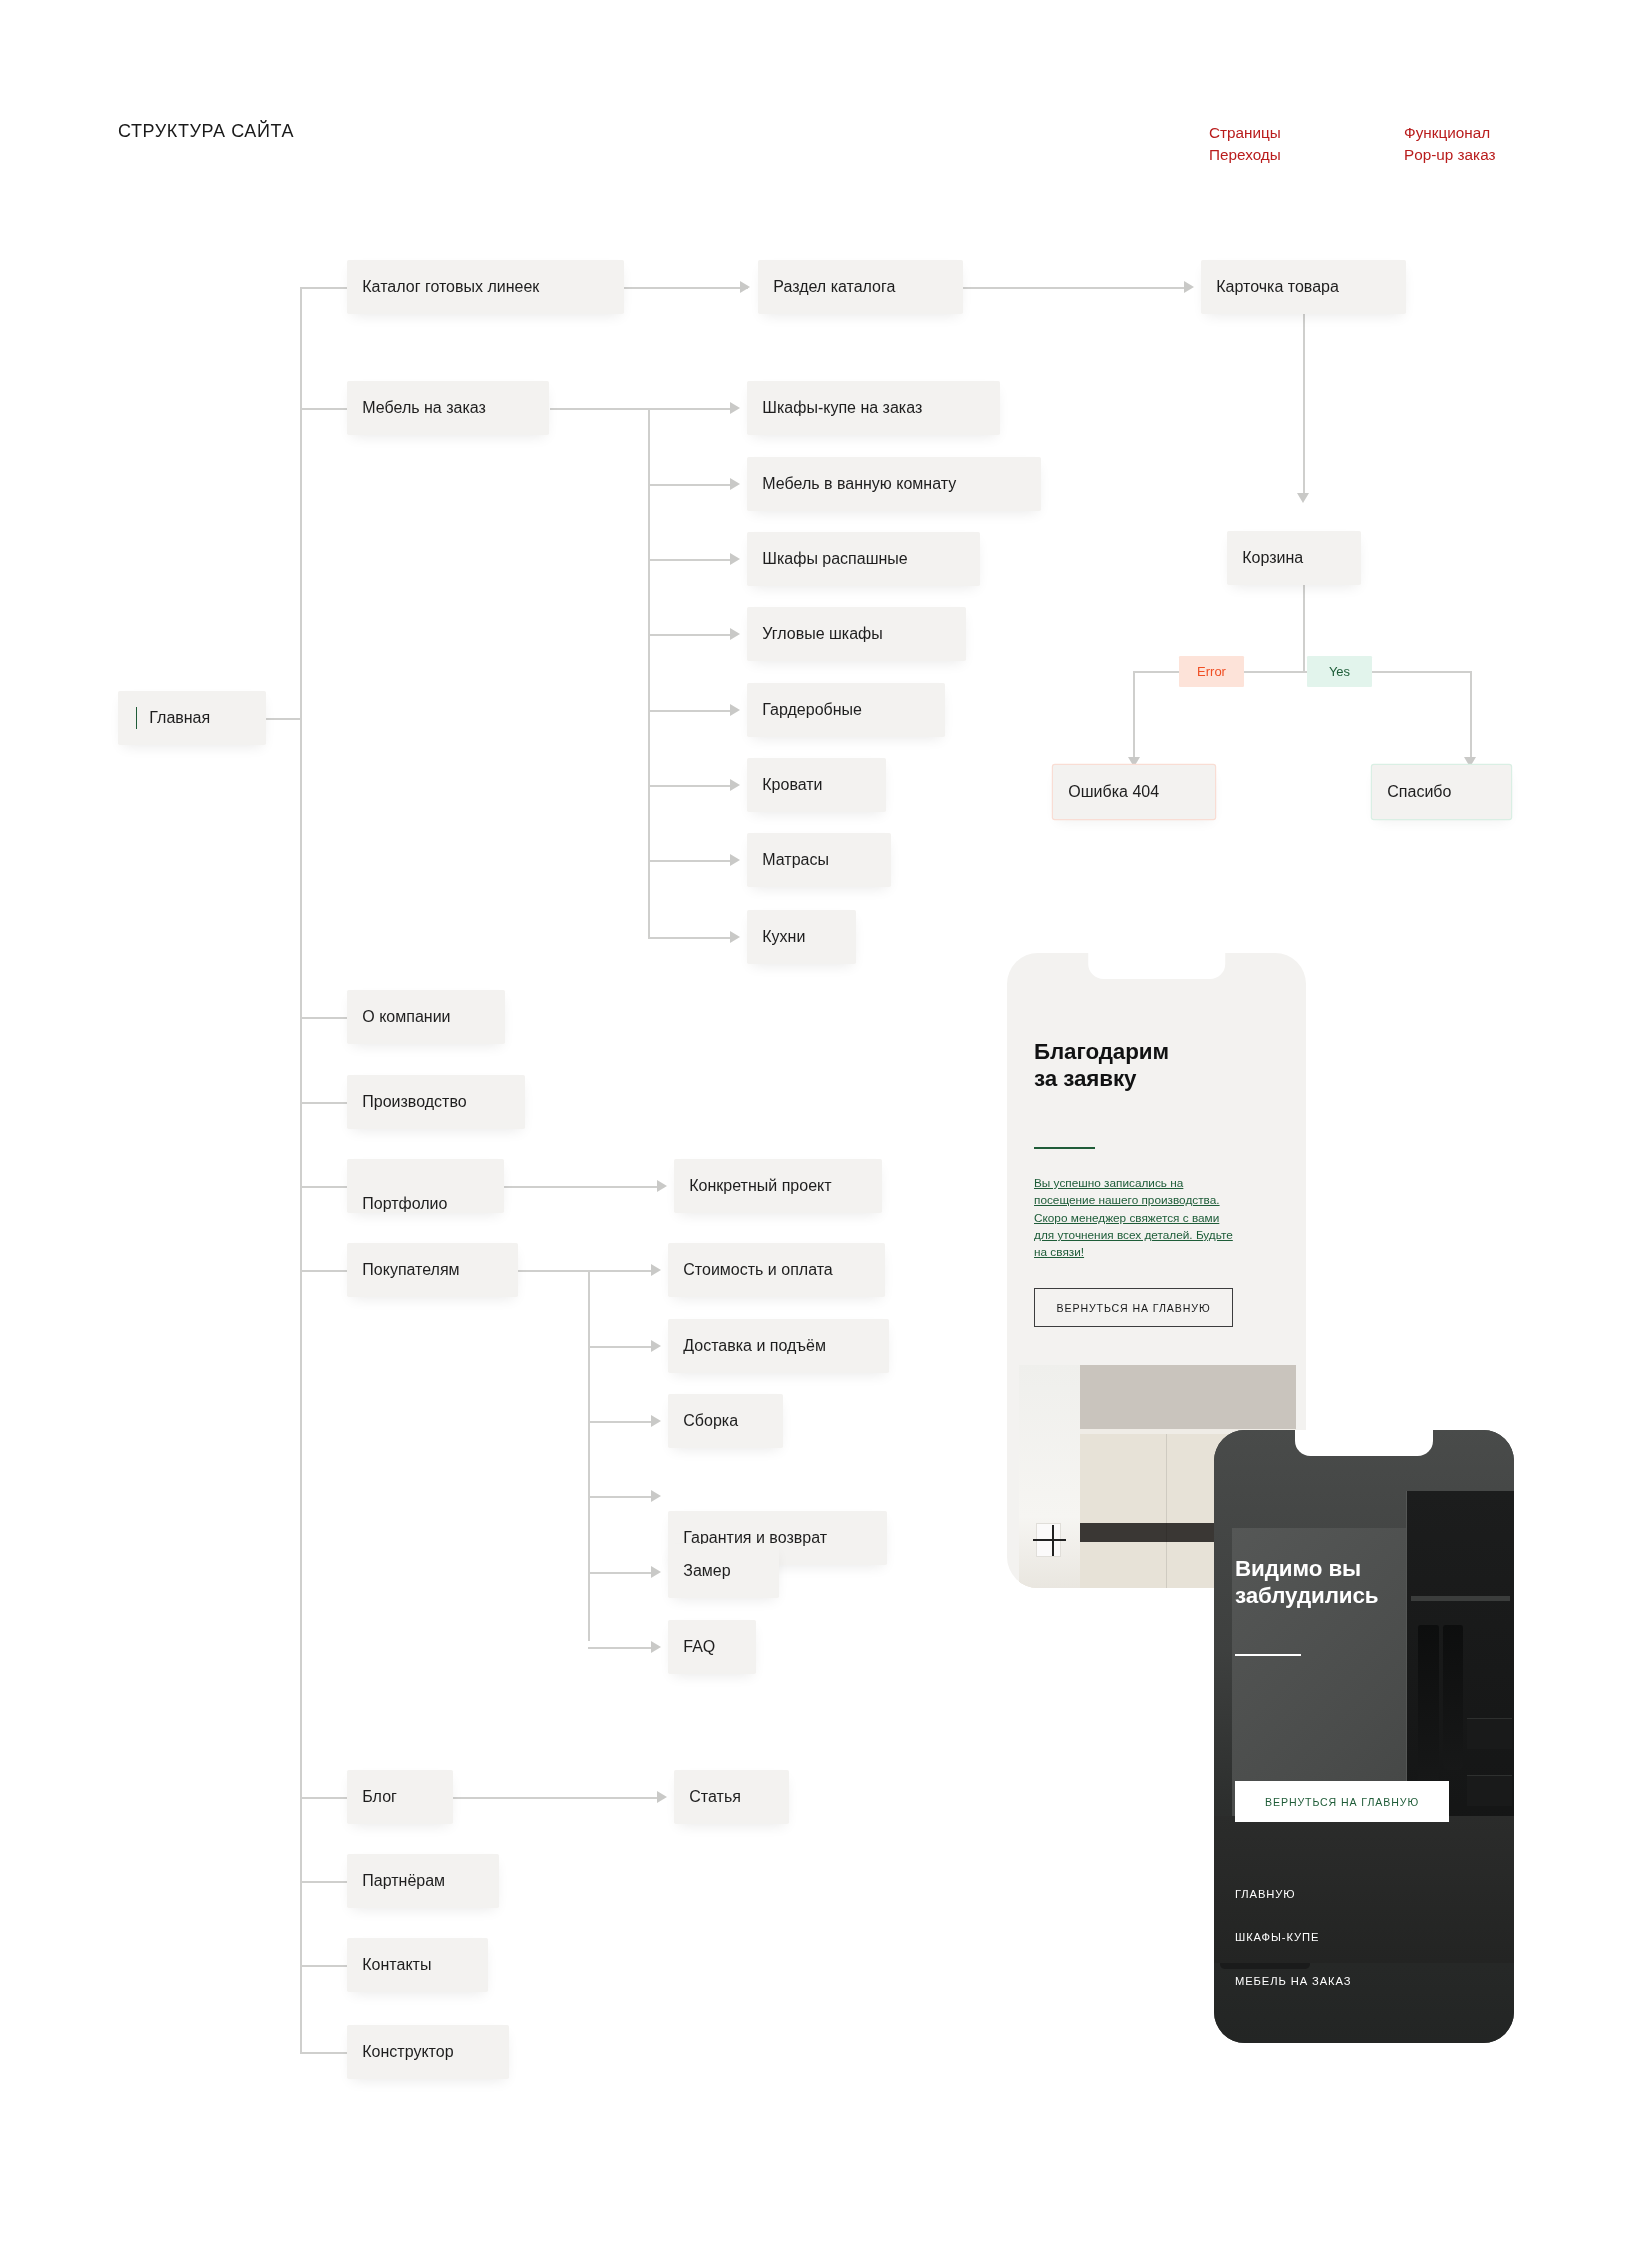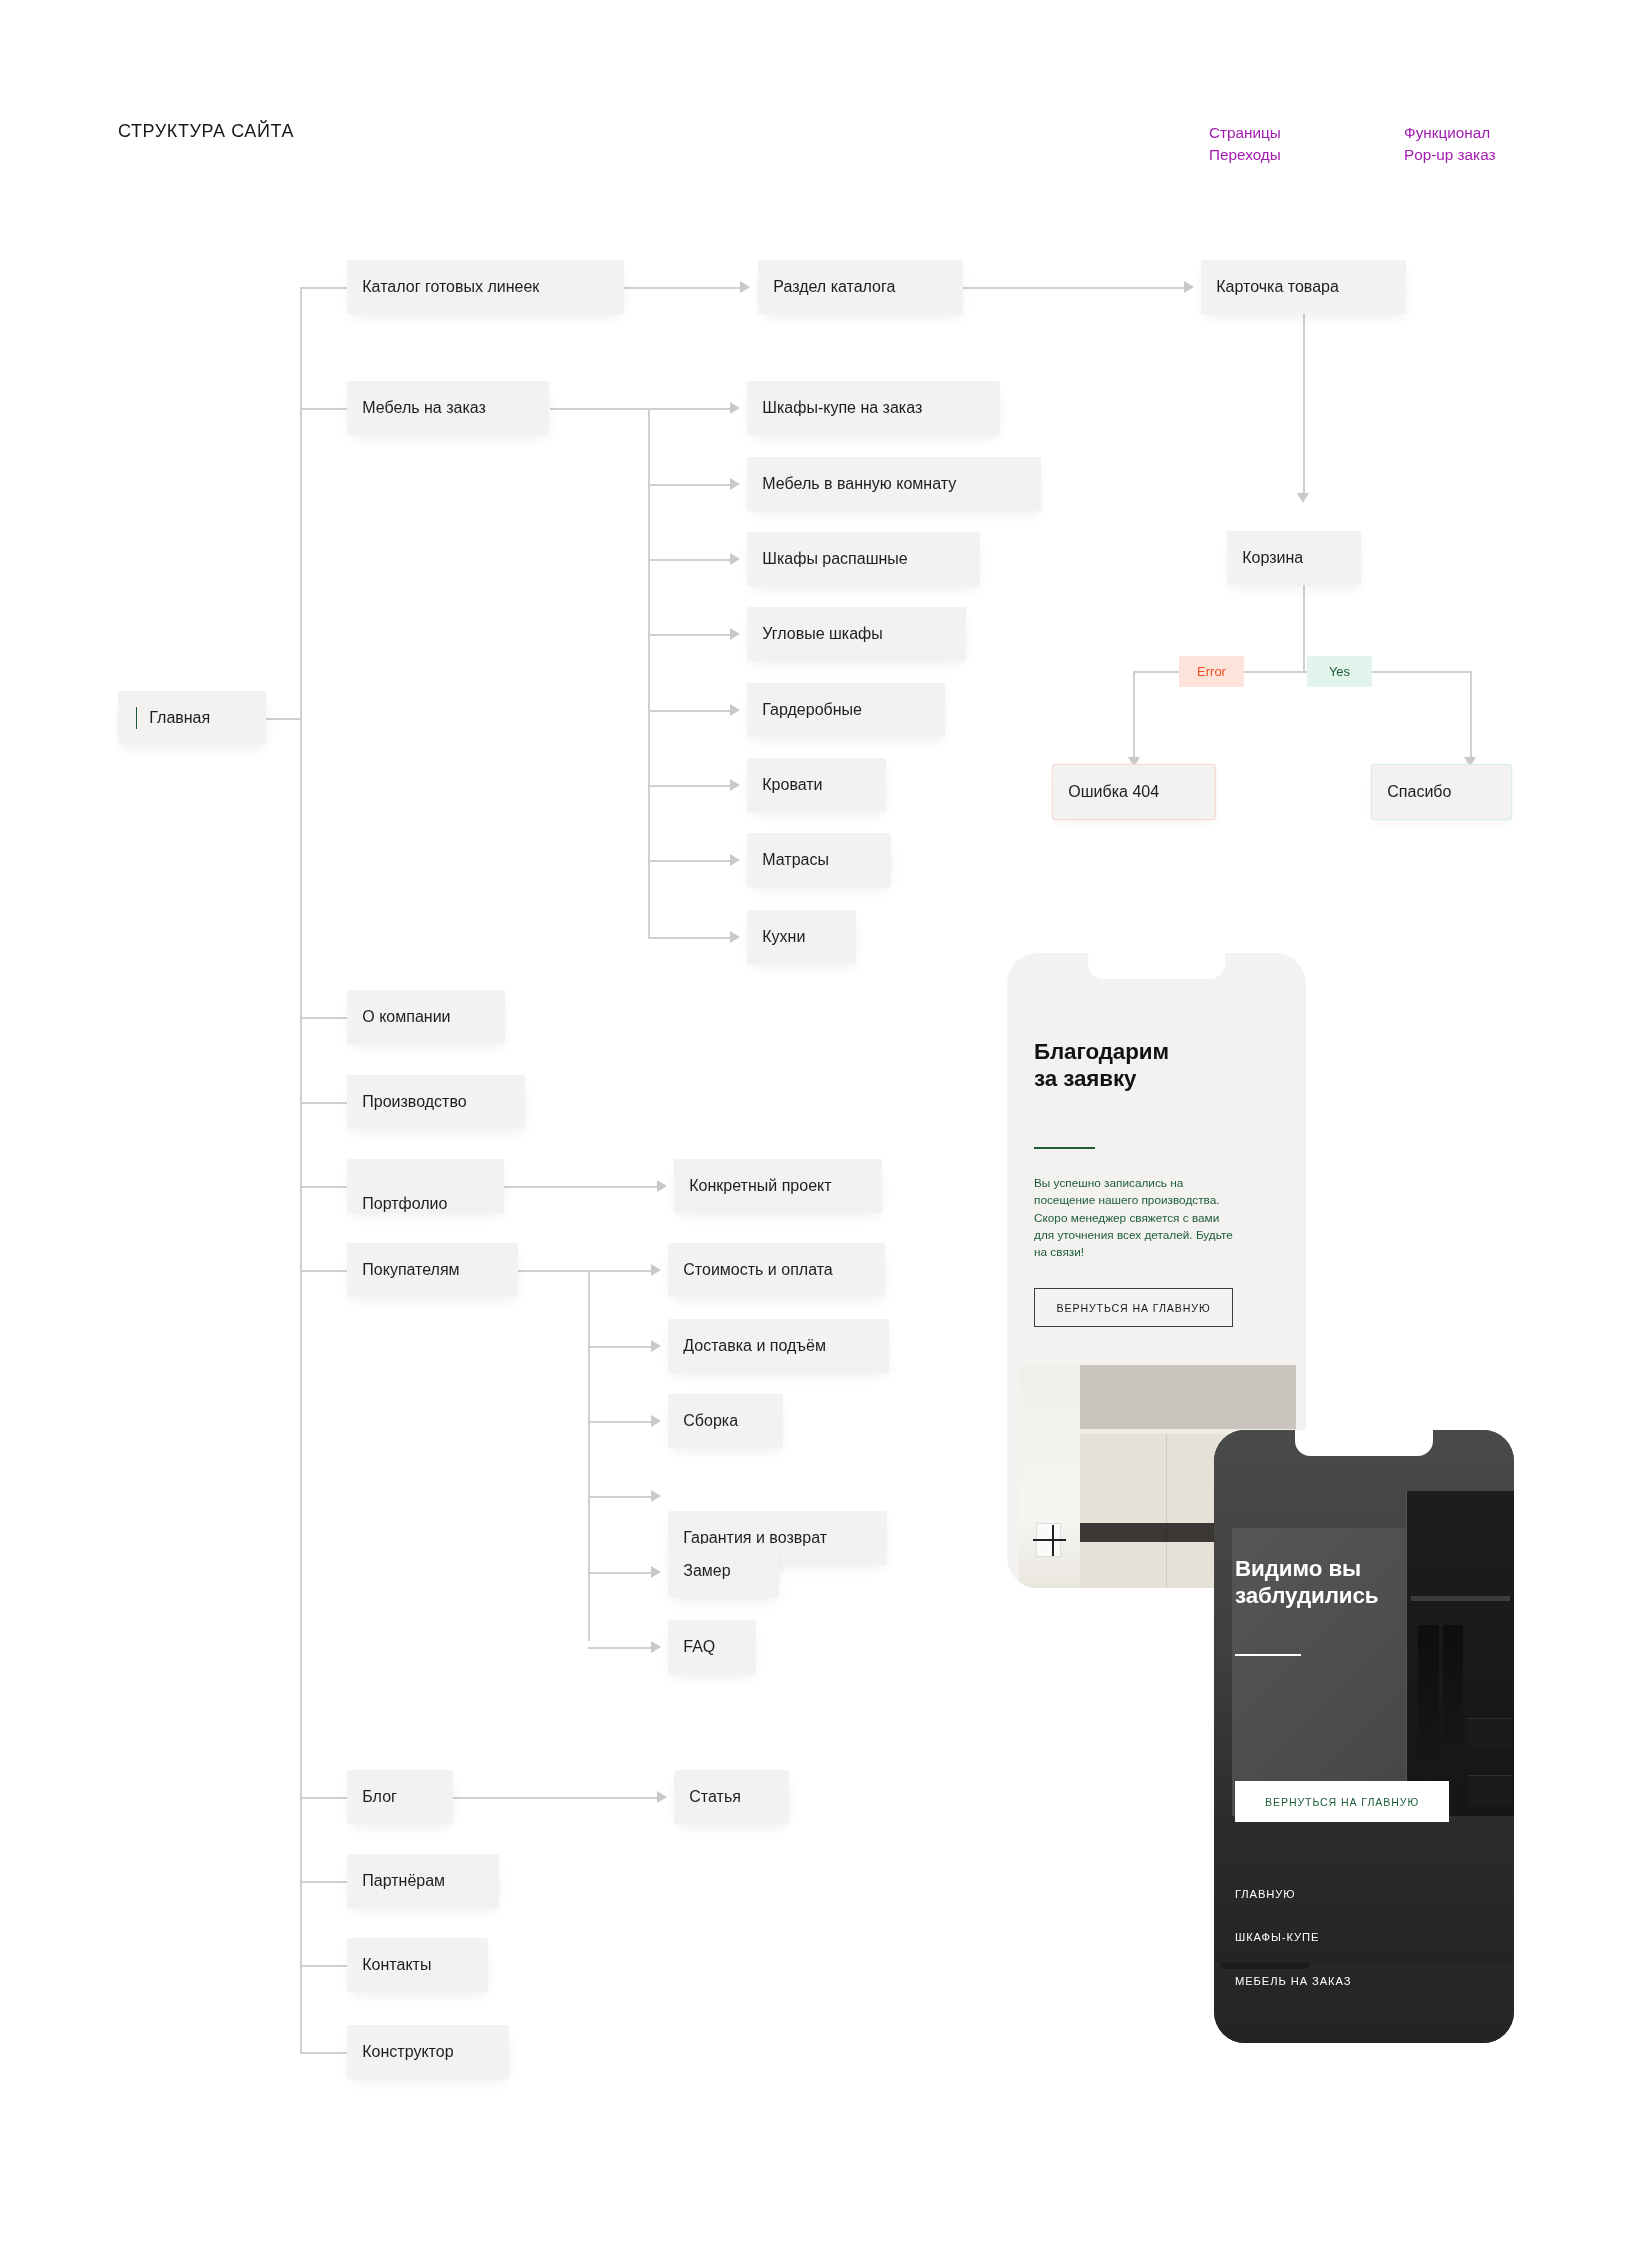--- a/index.html
+++ b/index.html
@@ -22,21 +22,21 @@
     font-size: 18px;
     letter-spacing: 0.6px;
     color: #1a1a1a;
     font-weight: 400;
     white-space: nowrap;
   }
   .legend-col {
     position: absolute;
     font-size: 15.3px;
     line-height: 1.42;
-    color: #a21caf;
+    color: #b91c1c;
     white-space: nowrap;
   }
   .legend-col.a { left: 1209px; top: 122px; }
   .legend-col.b { left: 1404px; top: 122px; }
 
   
   .wire {
     position: absolute;
     background: #cfcfcd;
     z-index: 1;
@@ -146,21 +146,21 @@
     align-items: center;
     justify-content: center;
     font-size: 10.6px;
     letter-spacing: 0.9px;
     white-space: nowrap;
   }
 
   
   .phone-light .ph-h   { color: #111213; }
   .phone-light .ph-rule{ background: #1f5c38; }
-  .phone-light .ph-p   { color: #1d5c38; }
+  .phone-light .ph-p   { color: #1d5c38; text-decoration: underline; }
   .phone-light .ph-btn {
     border: 1.2px solid #3c3d3e;
     color: #18191a;
     background: transparent;
   }
   
   .photo-light {
     position: absolute;
     background:
       linear-gradient(to bottom,

